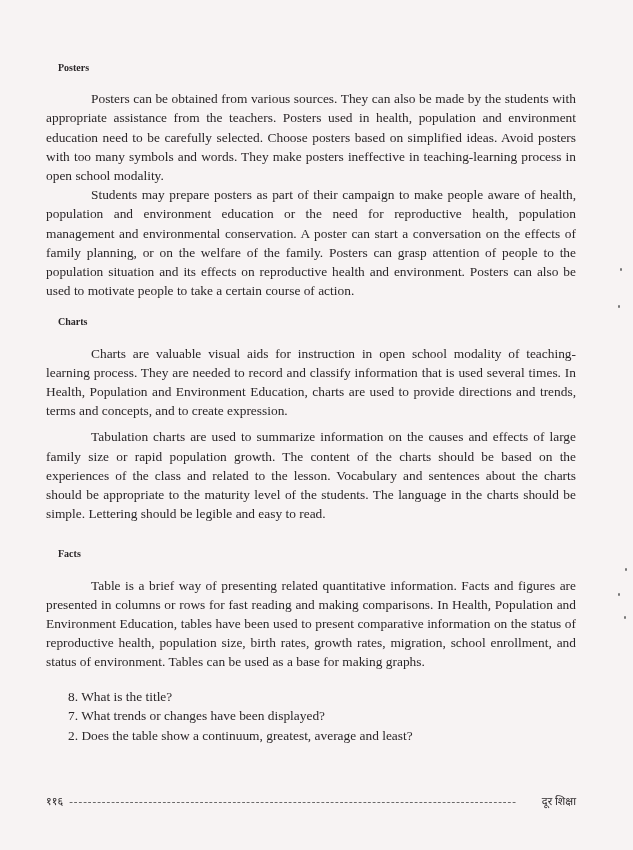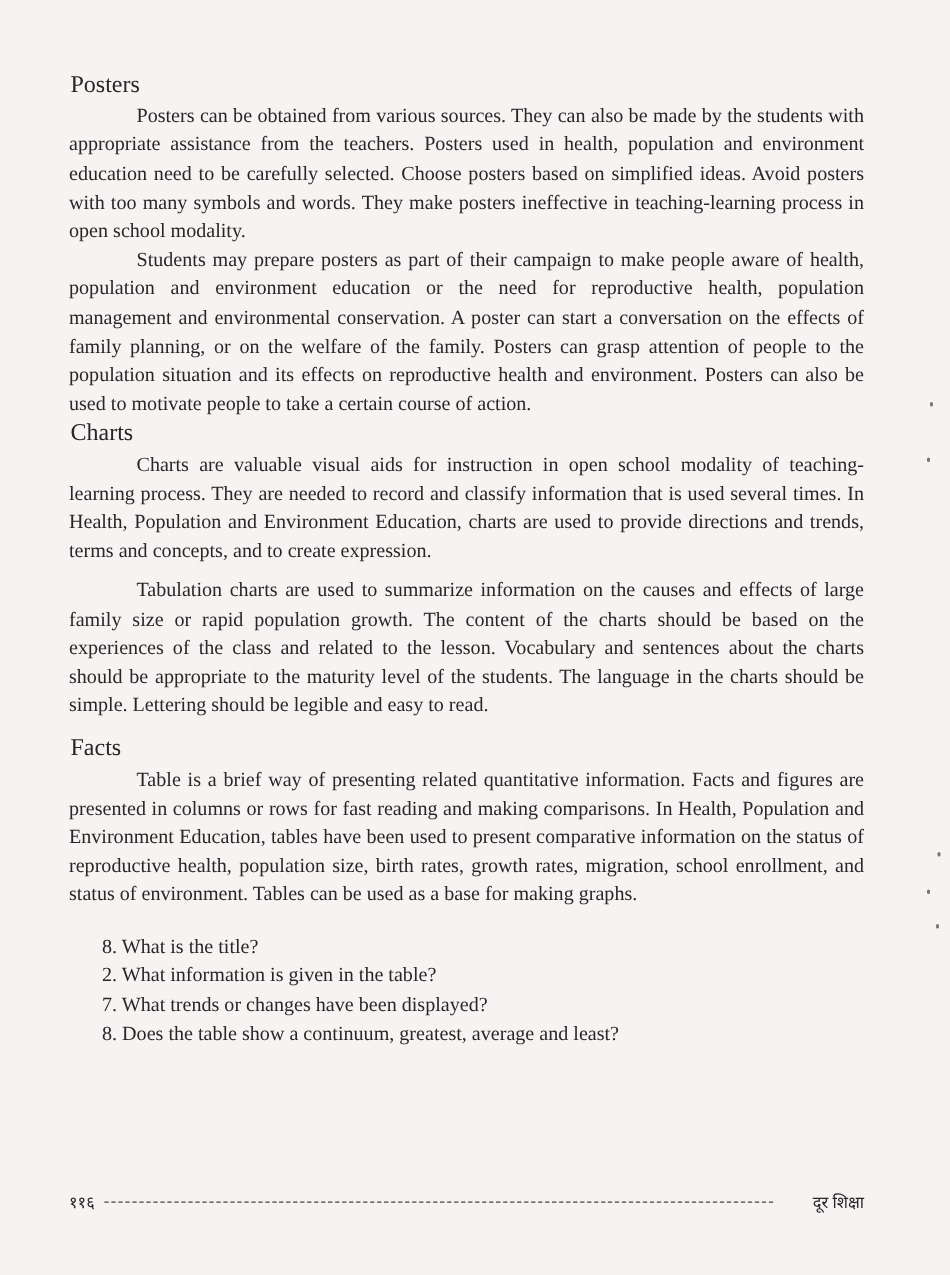--- a/index.html
+++ b/index.html
@@ -8,21 +8,21 @@
       background: #f7f3f3;
       font-family: "Liberation Serif", "DejaVu Serif", serif;
       color: #2a2628;
       position: relative;
     }
     .page {
       position: absolute; left: 46px; top: 46px; width: 530px;
       font-size: 13.4px; line-height: 19.2px;
     }
     h2 {
-      font-size: 16px; font-weight: normal; margin: 1px; line-height: 19.2px;
+      font-size: 10px; font-weight: bold; margin: 12px; line-height: 19.2px;
     }
     p { margin: 0; text-align: justify; }
     p.indent { text-indent: 45px; }
     .gap { height: 9px; }
     .gap-s { height: 7px; }
     ol { margin: 6px 0 0 0; padding: 0 0 0 22px; list-style: none; }
     ol li { line-height: 19.4px; }
     .footer {
       position: absolute; left: 46px; top: 793px; width: 530px;
       display: flex; align-items: center; font-size: 11px;
@@ -46,23 +46,22 @@
   <div class="gap-s"></div>
   <p class="indent">Tabulation charts are used to summarize information on the causes and effects of large family size or rapid population growth. The content of the charts should be based on the experiences of the class and related to the lesson. Vocabulary and sentences about the charts should be appropriate to the maturity level of the students. The language in the charts should be simple. Lettering should be legible and easy to read.</p>
 
   <div class="gap"></div>
   <h2>Facts</h2>
   <p class="indent">Table is a brief way of presenting related quantitative information. Facts and figures are presented in columns or rows for fast reading and making comparisons. In Health, Population and Environment Education, tables have been used to present comparative information on the status of reproductive health, population size, birth rates, growth rates, migration, school enrollment, and status of environment. Tables can be used as a base for making graphs.</p>
   <div class="gap"></div>
 
   <ol>
     <li>8. What is the title?</li>
-    <li>2. What information is given in the table?</li>
     <li>7. What trends or changes have been displayed?</li>
-    <li>8. Does the table show a continuum, greatest, average and least?</li>
+    <li>2. Does the table show a continuum, greatest, average and least?</li>
   </ol>
 </div>
 
 <div class="footer">
   <span>११६</span>
   <span class="dash">------------------------------------------------------------------------------------------------</span>
   <span>दूर शिक्षा</span>
 </div>
 
 <span class="speck" style="left:620px;top:268px"></span>

